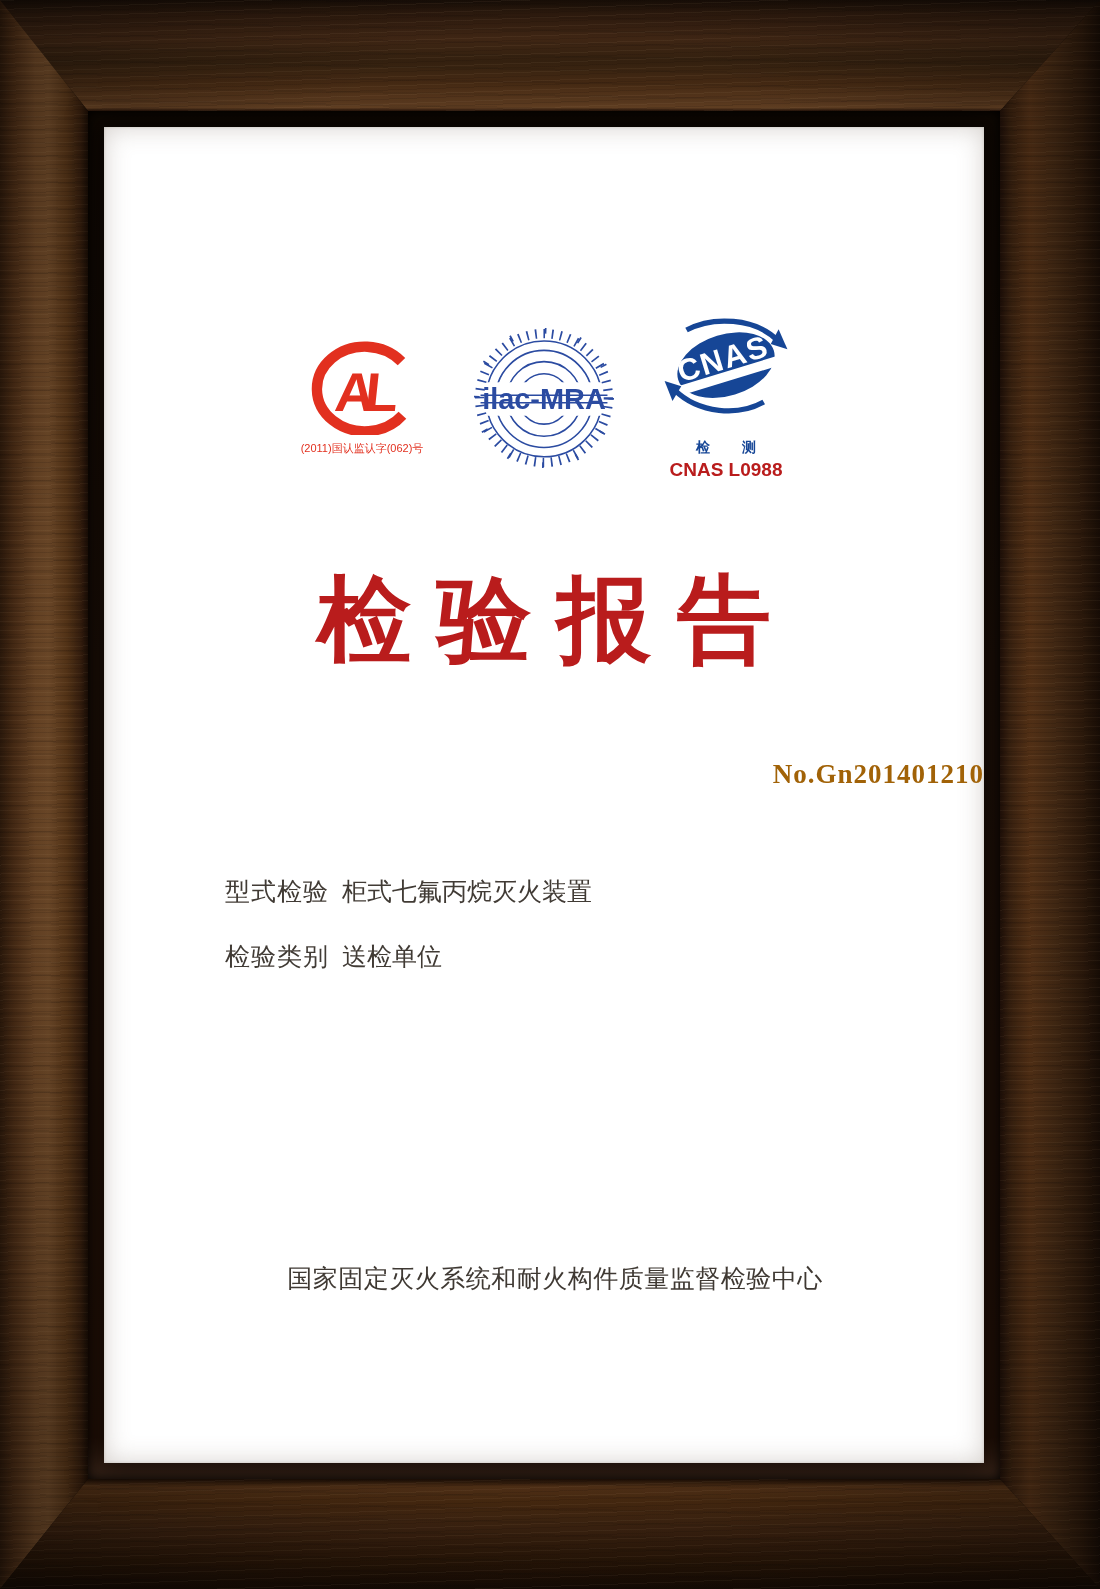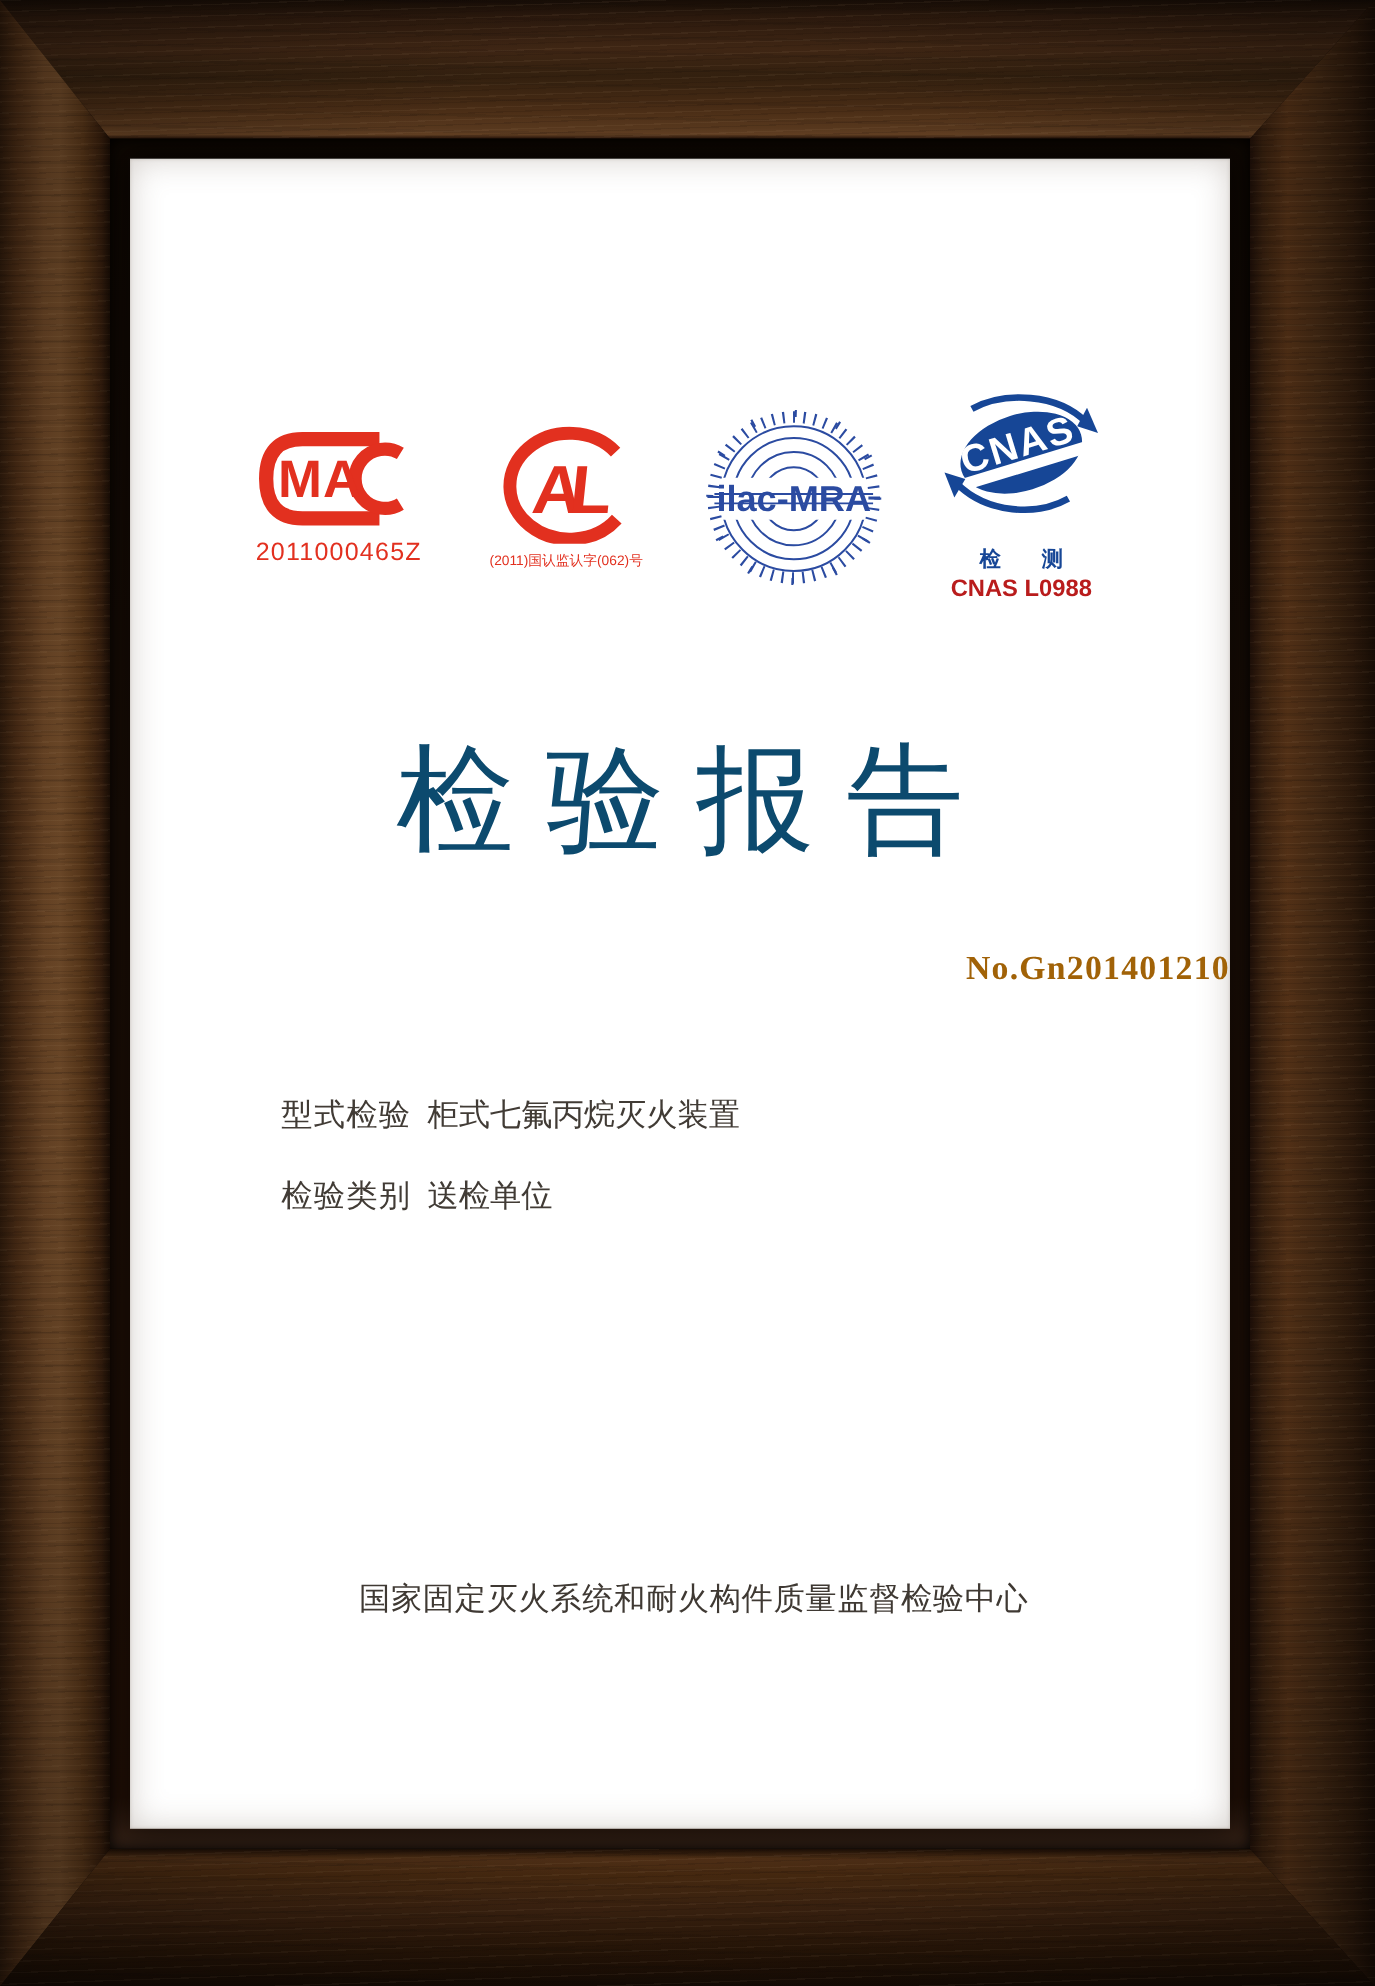--- a/index.html
+++ b/index.html
@@ -41,26 +41,26 @@
     background:#ffffff;
     box-shadow:0 0 28px 6px rgba(0,0,0,.55),
                inset 0 0 26px rgba(125,110,95,.32),
                inset 0 0 3px rgba(160,150,140,.45);}
   
   .logos{position:absolute;left:0;top:198px;width:100%;height:146px;
     display:flex;justify-content:center;align-items:center;}
   .logo-item{width:182px;display:flex;flex-direction:column;align-items:center;justify-content:center;}
   .logo-caption-red{margin-top:8px;color:#e2301f;font-size:20px;letter-spacing:1px;white-space:nowrap;}
   .logo-caption-red.small{font-size:11px;letter-spacing:0;margin-top:6px;text-align:center;}
-  .cnas-cn{margin-top:23px;color:#164696;font-size:17px;font-weight:700;letter-spacing:14px;text-indent:14px;white-space:nowrap;}
+  .cnas-cn{margin-top:23px;color:#164696;font-size:14px;font-weight:700;letter-spacing:14px;text-indent:14px;white-space:nowrap;}
   .cnas-code{margin-top:2px;color:#b91c1c;font-size:19px;font-weight:700;white-space:nowrap;}
   
   .doc-title{position:absolute;left:0;top:446px;width:100%;text-align:center;
-    font-size:94px;line-height:1;font-weight:400;color:#0c4a6e;
-    letter-spacing:26px;text-indent:26px;white-space:nowrap;margin-top:20px;}
+    font-size:94px;line-height:1;font-weight:700;color:#b91c1c;
+    letter-spacing:26px;text-indent:26px;white-space:nowrap;}
   .report-no{position:absolute;left:0;top:632px;width:100%;text-align:right;
     font-family:"Liberation Serif","DejaVu Serif",serif;
     font-size:27px;font-weight:700;color:#a16207;letter-spacing:1px;}
   .fields{position:absolute;left:121px;top:748px;}
   .field-row{display:flex;gap:13px;margin-bottom:32px;
     font-size:25px;color:#413b35;white-space:nowrap;}
   .field-label{letter-spacing:1px;}
   .footer-org{position:absolute;left:0;top:1135px;width:100%;text-align:center;
     font-size:25px;color:#3f3933;letter-spacing:0.5px;white-space:nowrap;padding-left:11px;}
   svg text{font-family:"Liberation Sans","DejaVu Sans",sans-serif;}
@@ -72,28 +72,20 @@
 <div class="rail rail-left"></div>
 <div class="rail rail-right"></div>
 <div class="rail rail-bottom"></div>
 <div class="vignette"></div>
 <div class="lip"></div>
 
 <div class="paper">
 
   <div class="logos">
 
-    <div class="logo-item">
-      <svg width="132" height="80" viewBox="0 0 150 90">
-        <path d="M112 9 H42 Q9 9 9 45 Q9 81 42 81 H112" fill="none" stroke="#e2301f" stroke-width="13"></path>
-        <path d="M131 22 A27 27 0 1 0 131 68" fill="none" stroke="#e2301f" stroke-width="12"></path>
-        <text x="58" y="62" text-anchor="middle" font-size="48" font-weight="900" fill="#e2301f" letter-spacing="1">MA</text>
-      </svg>
-      <div class="logo-caption-red">2011000465Z</div>
-    </div>
 
     <div class="logo-item">
       <svg width="114" height="94" viewBox="0 0 120 100">
         <path d="M102 22 A51 45 0 1 0 103 79" fill="none" stroke="#e2301f" stroke-width="11"></path>
         <text transform="skewX(-6)" x="66" y="74" text-anchor="middle" font-size="58" font-weight="900" fill="#e2301f" letter-spacing="-10">AL</text>
       </svg>
       <div class="logo-caption-red small">(2011)国认监认字(062)号</div>
     </div>
 
     <div class="logo-item">

